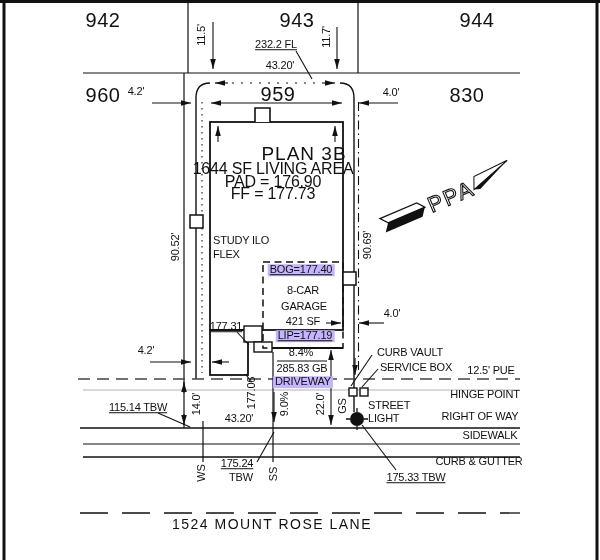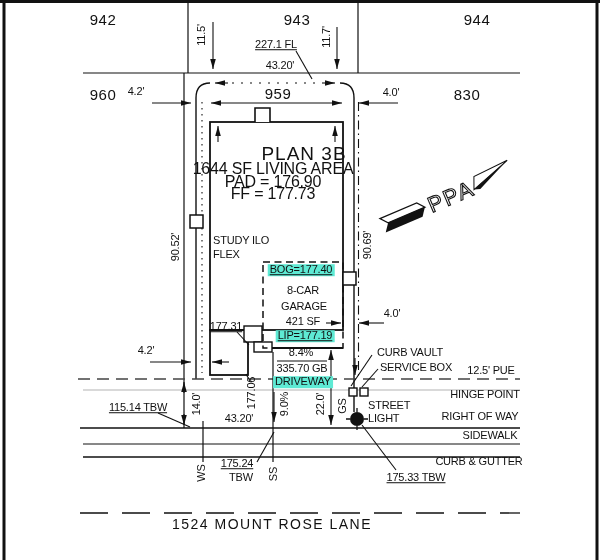--- a/index.html
+++ b/index.html
@@ -1,27 +1,27 @@
 <!DOCTYPE html>
 <html><head>
 <meta charset="utf-8">
 <style>
   html,body{margin:0;padding:0;}
   body{width:600px;height:560px;position:relative;background:#fff;overflow:hidden;
        font-family:"Liberation Sans",sans-serif;color:#111;}
   #plan-svg{position:absolute;left:0;top:0;z-index:1;}
   .lbl{position:absolute;z-index:2;font-size:11px;line-height:1.05;white-space:nowrap;
        letter-spacing:-0.2px;transform:translate(-50%,-50%);color:#111;}
-  .big{font-size:15px;letter-spacing:0.5px;}
+  .big{font-size:20px;letter-spacing:0.5px;}
   .mid{font-size:19px;letter-spacing:1px;margin-left:28px;}
   .s12{font-size:16px;}
   .rot{transform:translate(-50%,-50%) rotate(-90deg);}
   .l{transform:translate(0,-50%);}
   .u{text-decoration:underline;}
-  .wbg{background:#5eead4;padding:0 2px;}
+  .wbg{background:#c4b5fd;padding:0 2px;}
   .huge{font-size:14px;letter-spacing:1.5px;}
 </style>
 </head>
 <body>
 
 <svg id="plan-svg" width="600" height="560" viewBox="0 0 600 560">
   <defs>
     <marker id="arr" markerWidth="11" markerHeight="8" refX="10" refY="4" orient="auto-start-reverse" markerUnits="userSpaceOnUse">
       <path d="M0,1.2 L10,4 L0,6.8 Z" fill="#111"></path>
     </marker>
@@ -108,21 +108,21 @@
 </svg>
 
 <div class="lbl big" style="left:103px;top:20px">942</div>
 <div class="lbl big" style="left:297px;top:20px">943</div>
 <div class="lbl big" style="left:477px;top:20px">944</div>
 <div class="lbl big" style="left:103px;top:95px">960</div>
 <div class="lbl big" style="left:278px;top:94px">959</div>
 <div class="lbl big" style="left:467px;top:95px">830</div>
 
 <div class="lbl rot" style="left:202px;top:35px">11.5'</div>
-<div class="lbl u" style="left:276px;top:45px">227.1 FL</div>
+<div class="lbl u" style="left:276px;top:45px">232.2 FL</div>
 <div class="lbl" style="left:280px;top:66px">43.20'</div>
 <div class="lbl rot" style="left:327px;top:37px">11.7'</div>
 <div class="lbl" style="left:136px;top:92px">4.2'</div>
 <div class="lbl" style="left:391px;top:93px">4.0'</div>
 
 <div class="lbl mid" style="left:276px;top:154px">PLAN 3B</div>
 <div class="lbl s12" style="left:273px;top:169px">1644 SF LIVING AREA</div>
 <div class="lbl s12" style="left:273px;top:182px">PAD = 176.90</div>
 <div class="lbl s12" style="left:273px;top:194px">FF = 177.73</div>
 <div class="lbl l" style="left:213px;top:241px">STUDY ILO</div>
@@ -135,21 +135,21 @@
 <div class="lbl" style="left:303px;top:291px">8-CAR</div>
 <div class="lbl" style="left:304px;top:307px">GARAGE</div>
 <div class="lbl" style="left:303px;top:322px">421 SF</div>
 <div class="lbl wbg u" style="left:305px;top:336px">LIP=177.19</div>
 
 <div class="lbl u" style="left:226px;top:327px">177.31</div>
 <div class="lbl" style="left:392px;top:314px">4.0'</div>
 <div class="lbl" style="left:146px;top:351px">4.2'</div>
 
 <div class="lbl" style="left:301px;top:353px">8.4%</div>
-<div class="lbl" style="left:302px;top:369px">335.70 GB</div>
+<div class="lbl" style="left:302px;top:369px">285.83 GB</div>
 <div class="lbl wbg" style="left:303px;top:382px">DRIVEWAY</div>
 
 <div class="lbl rot" style="left:252px;top:393px">177.06</div>
 <div class="lbl rot" style="left:197px;top:404px">14.0'</div>
 <div class="lbl rot" style="left:285px;top:404px">9.0%</div>
 <div class="lbl rot" style="left:321px;top:404px">22.0'</div>
 <div class="lbl rot" style="left:343px;top:406px">GS</div>
 <div class="lbl" style="left:239px;top:419px">43.20'</div>
 
 <div class="lbl u" style="left:138px;top:408px">115.14 TBW</div>

